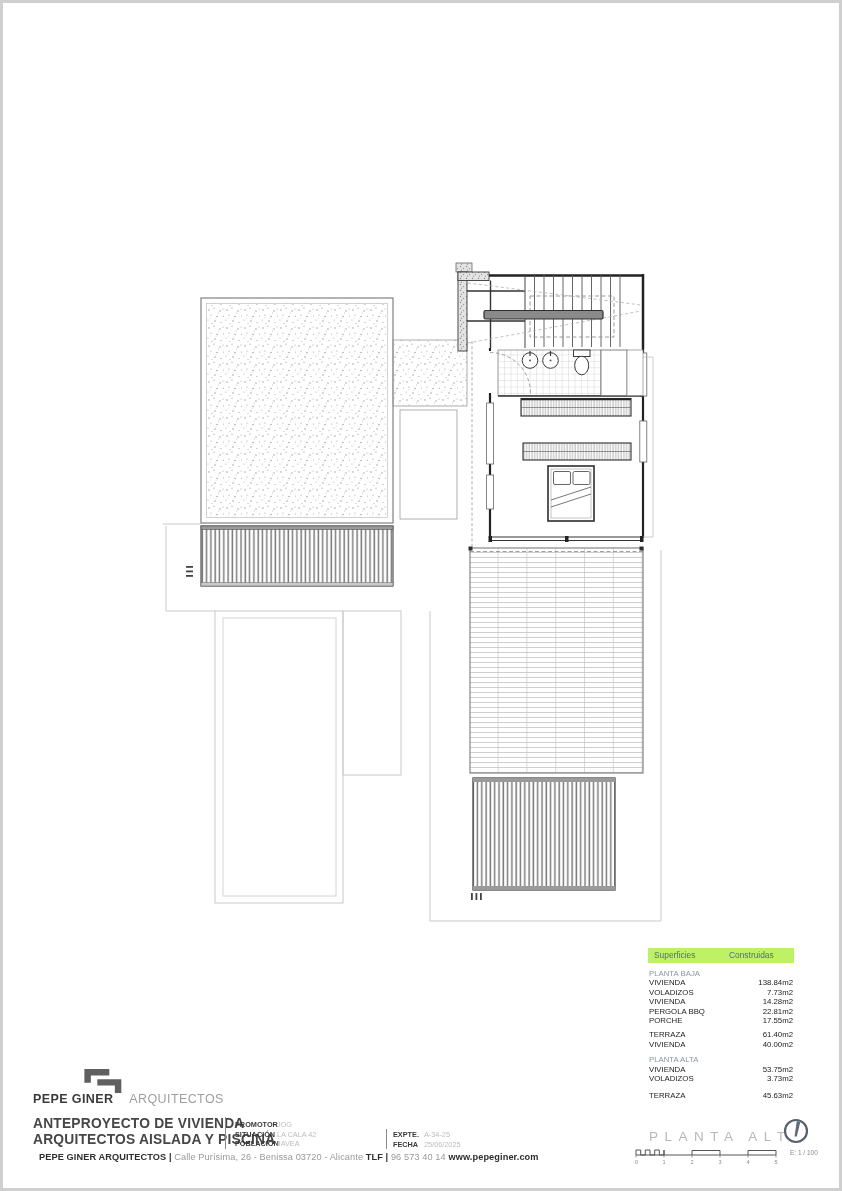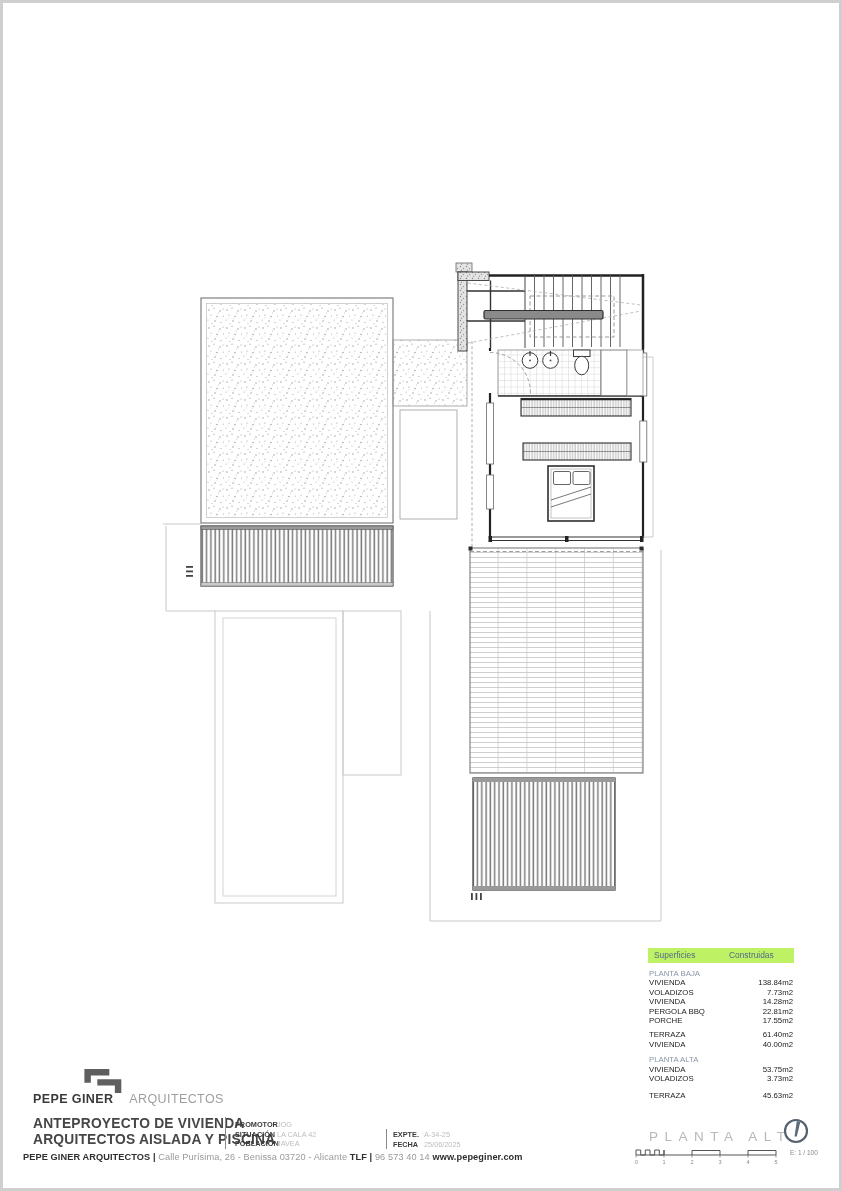--- a/index.html
+++ b/index.html
@@ -31,21 +31,21 @@
   .vrule1{left:222px;top:1114px;width:0;height:32px;border-left:1.5px solid #8a8a8a;}
   .vrule2{left:383px;top:1126px;width:0;height:20px;border-left:1.5px solid #8a8a8a;}
   .info-block{left:232px;top:1117px;font-size:7.3px;line-height:9.6px;white-space:nowrap;}
   .info-block2{left:390px;top:1127px;font-size:7.3px;line-height:9.6px;white-space:nowrap;}
   .fld-label{display:inline-block;font-weight:bold;color:#3a3a3a;}
   .info-block .fld-label{width:42px;}
   .info-block2 .fld-label{width:31px;}
   .fld-value{color:#bdbdbd;}
 
   
-  .footer-line{left:20px;top:1149px;font-size:9.2px;color:#9a9a9a;white-space:nowrap;letter-spacing:.1px;}
+  .footer-line{left:36px;top:1149px;font-size:9.2px;color:#9a9a9a;white-space:nowrap;letter-spacing:.1px;}
   .seg-b{font-weight:bold;color:#2f2f2f;}
 
   
   .drawing-title{left:646px;top:1126px;font-size:13.5px;letter-spacing:6.5px;color:#b8b8b8;white-space:nowrap;}
   .compass{left:778px;top:1114px;}
   .scalebar{left:631px;top:1142px;}
   .scale-label{left:787px;top:1146px;font-size:6.5px;color:#8a8a8a;white-space:nowrap;}
 </style>
 </head>
 <body>

